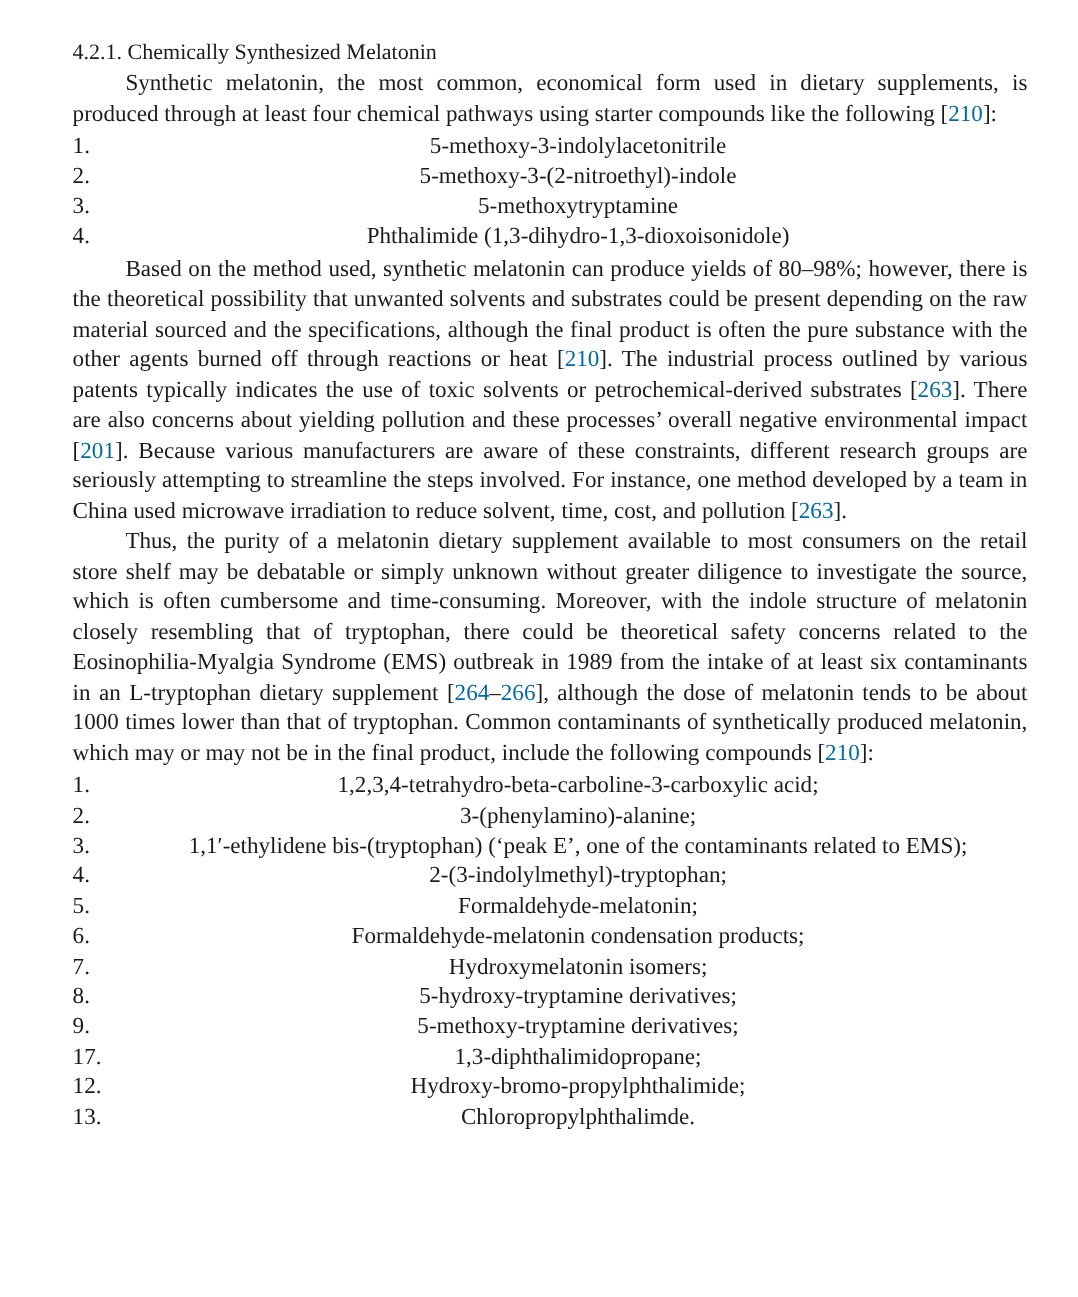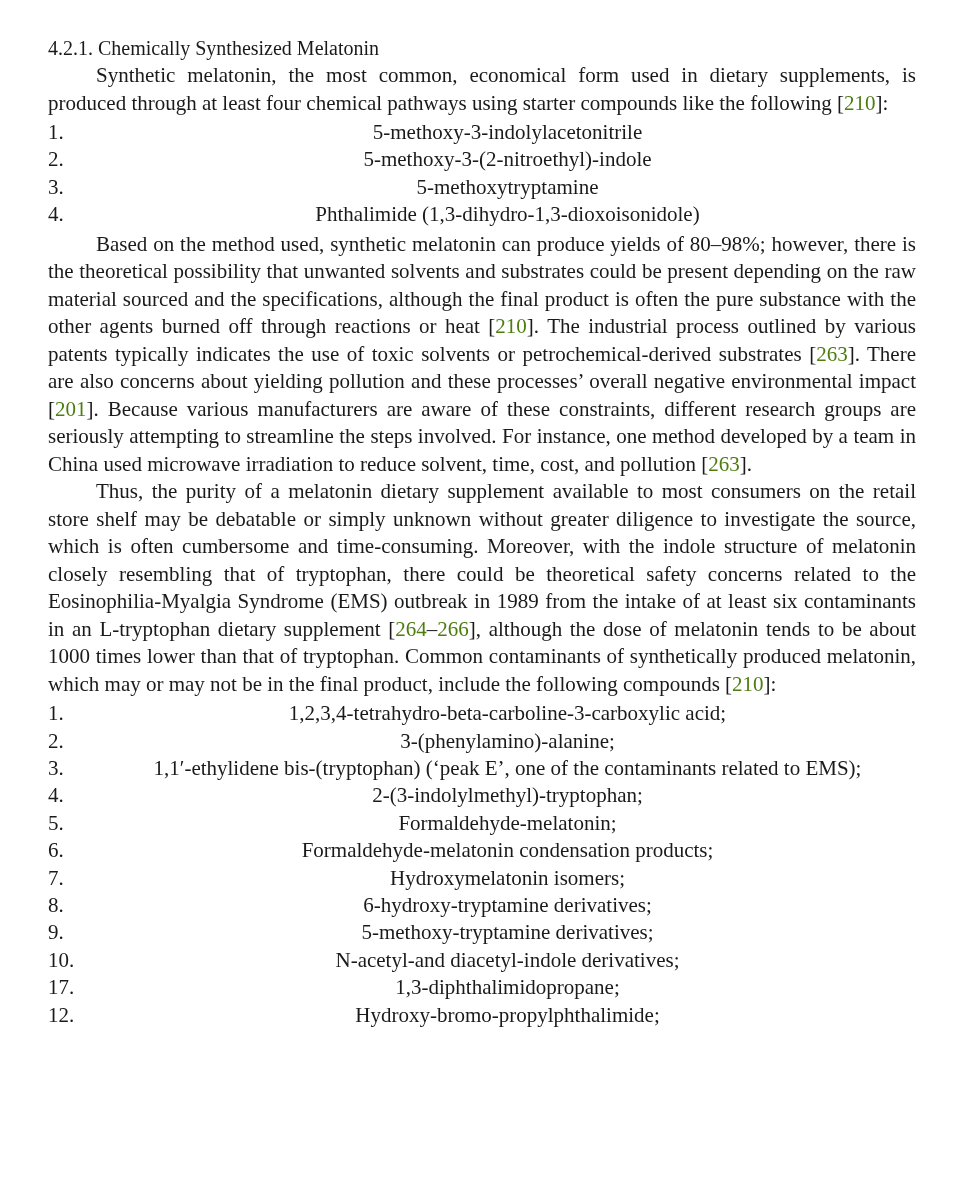--- a/index.html
+++ b/index.html
@@ -10,40 +10,40 @@
     body {
       width: 980px;
       height: 1179px;
       overflow: hidden;
       position: relative;
       font-family: "Liberation Serif", "DejaVu Serif", serif;
       color: #1a1a1a;
     }
     .page {
       position: absolute;
-      left: 48px;
+      left: 66px;
       top: 34px;
       width: 868px;
     }
     .section-title {
       font-size: 20px;
       line-height: 28px;
       margin: 0 0 0 0;
       font-weight: normal;
     }
     .para {
       font-size: 21px;
       line-height: 27.5px;
       text-align: justify;
       text-indent: 48px;
       margin: 0;
       hyphens: manual;
     }
     .cite {
-      color: #4d7c0f;
+      color: #0369a1;
       text-decoration: none;
     }
     .list {
       list-style: none;
       margin: 2px 0 2px 0;
       padding: 0;
     }
     .list li {
       font-size: 21px;
       line-height: 27.4px;
@@ -117,33 +117,33 @@
     <li>
         <span class="num">6.</span>
         <span class="txt">Formaldehyde-melatonin condensation products;</span>
       </li>
     <li>
         <span class="num">7.</span>
         <span class="txt">Hydroxymelatonin isomers;</span>
       </li>
     <li>
         <span class="num">8.</span>
-        <span class="txt">6-hydroxy-tryptamine derivatives;</span>
+        <span class="txt">5-hydroxy-tryptamine derivatives;</span>
       </li>
     <li>
         <span class="num">9.</span>
         <span class="txt">5-methoxy-tryptamine derivatives;</span>
-      </li>
-    <li>
-        <span class="num">10.</span>
-        <span class="txt">N-acetyl-and diacetyl-indole derivatives;</span>
       </li>
     <li>
         <span class="num">17.</span>
         <span class="txt">1,3-diphthalimidopropane;</span>
       </li>
     <li>
         <span class="num">12.</span>
         <span class="txt">Hydroxy-bromo-propylphthalimide;</span>
       </li>
+    <li>
+        <span class="num">13.</span>
+        <span class="txt">Chloropropylphthalimde.</span>
+      </li>
   </ol>
 
 </div>
 
 </body></html>

